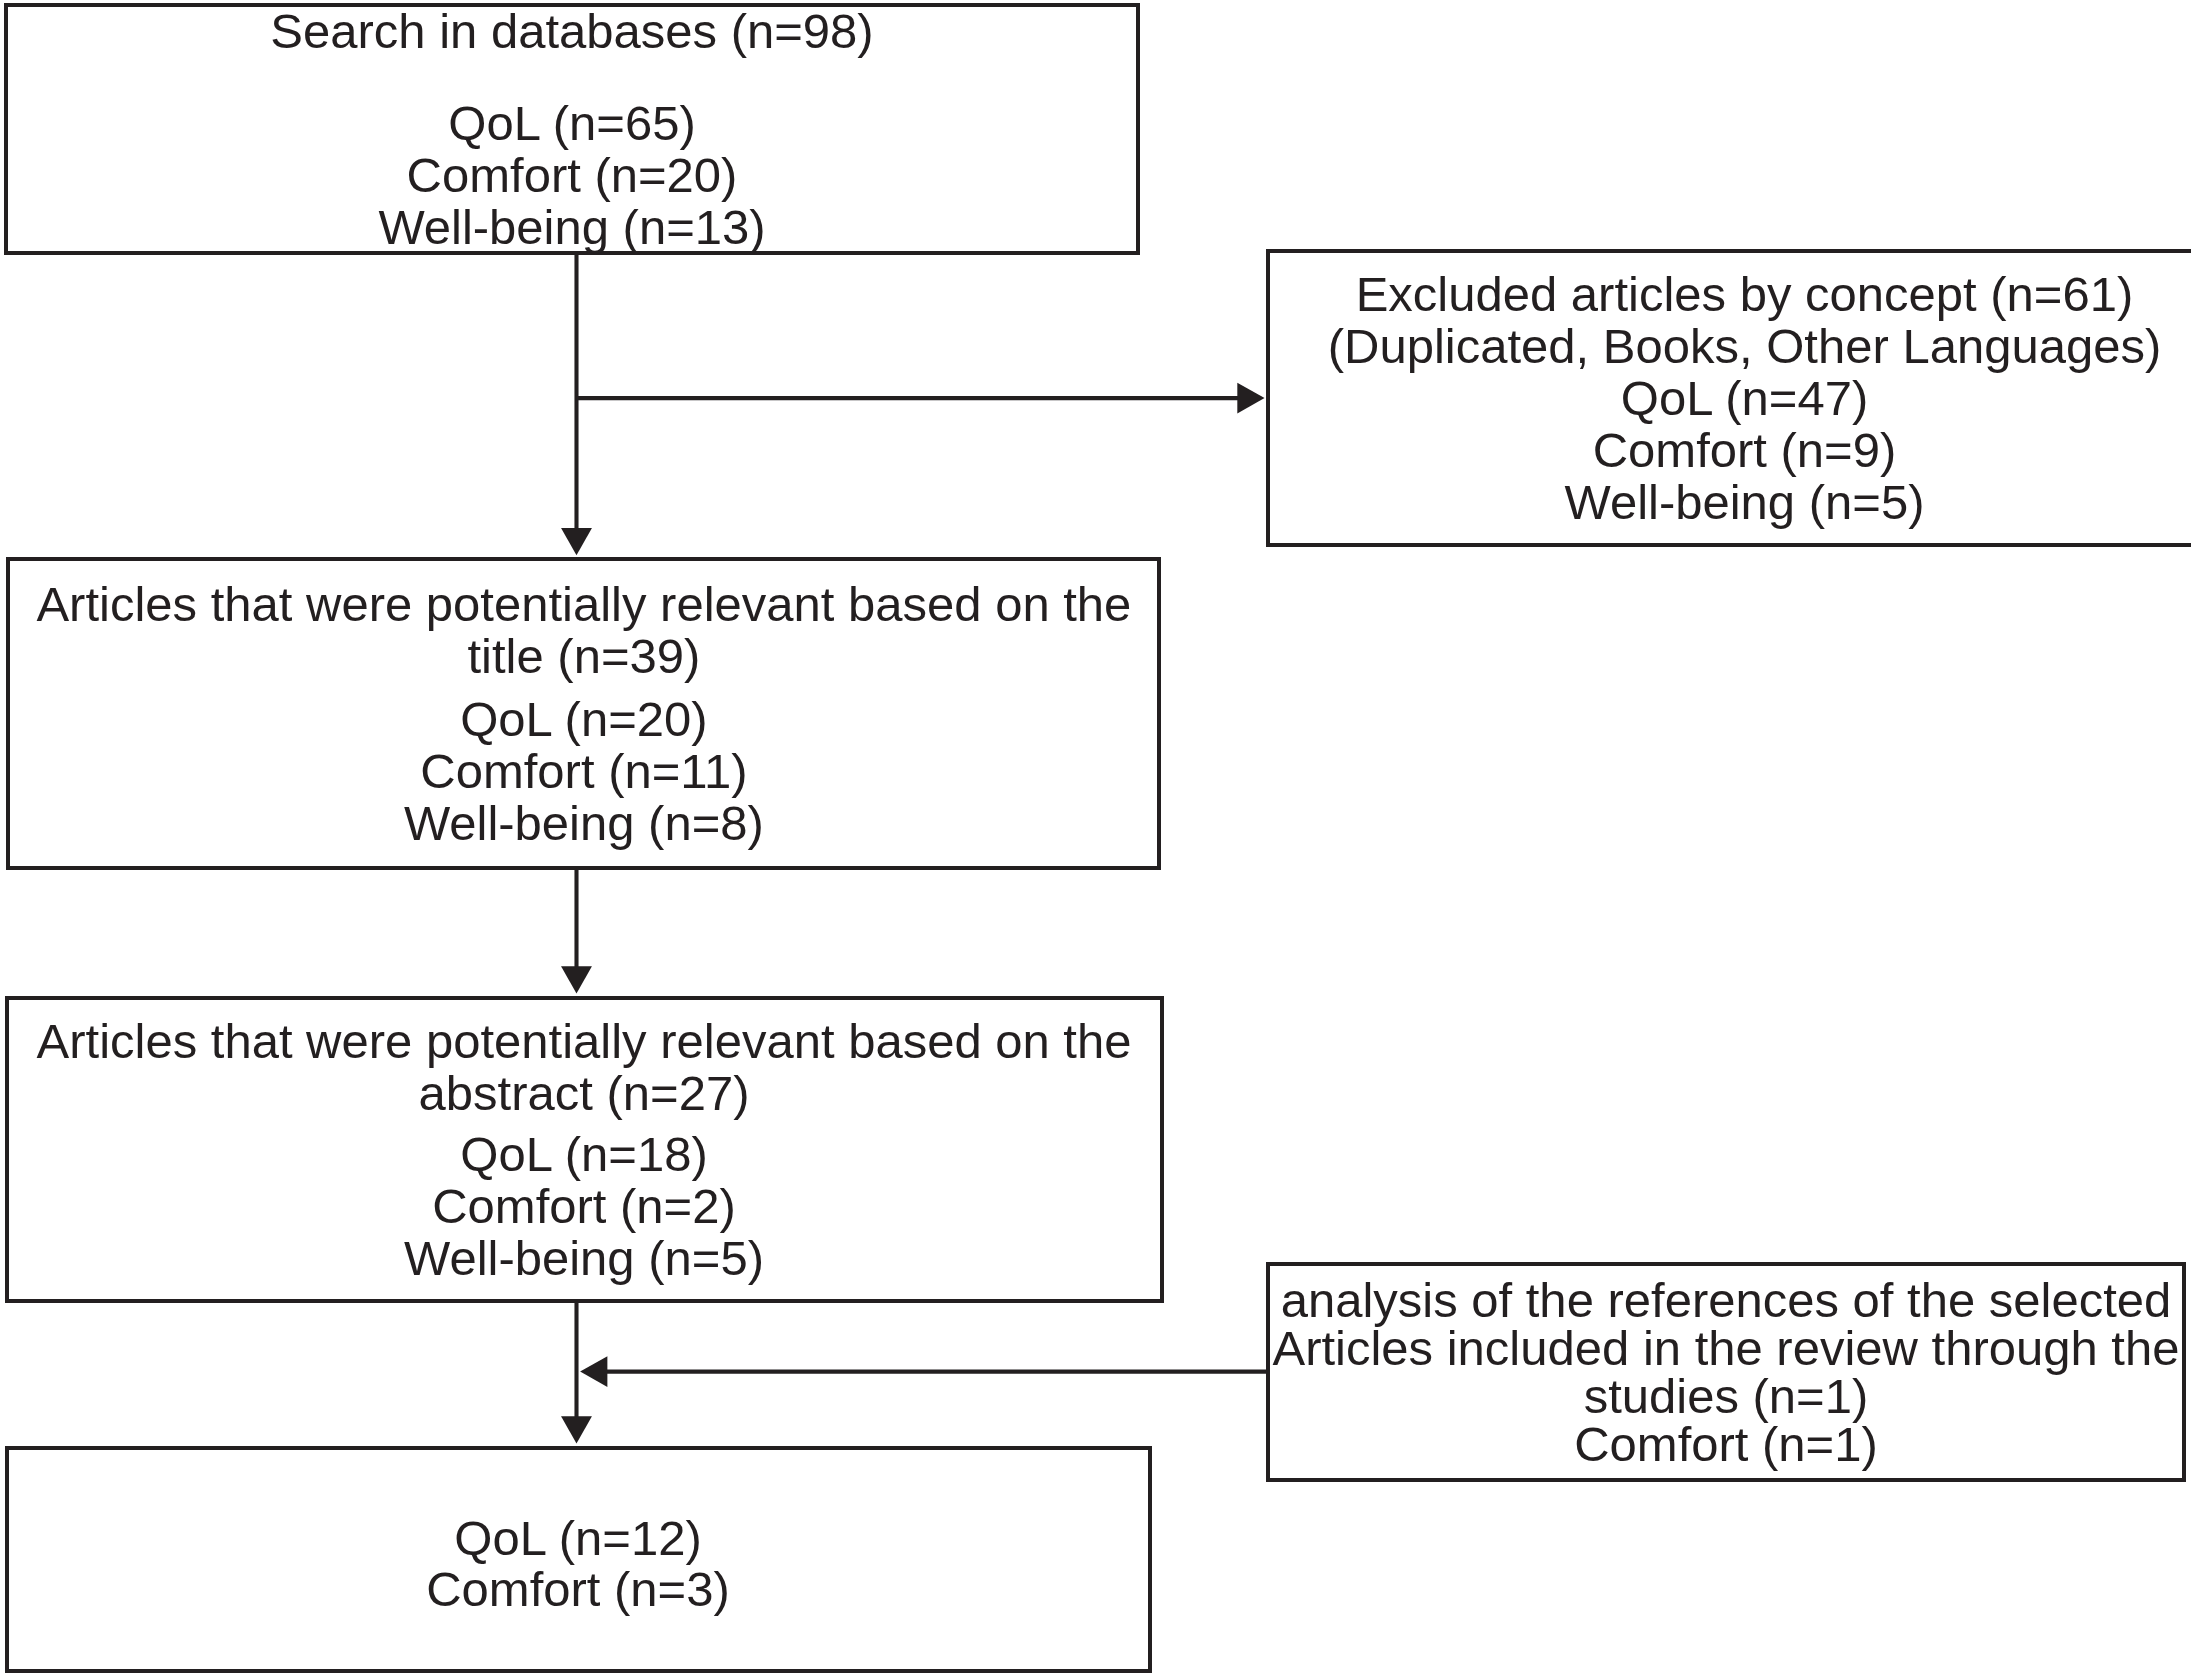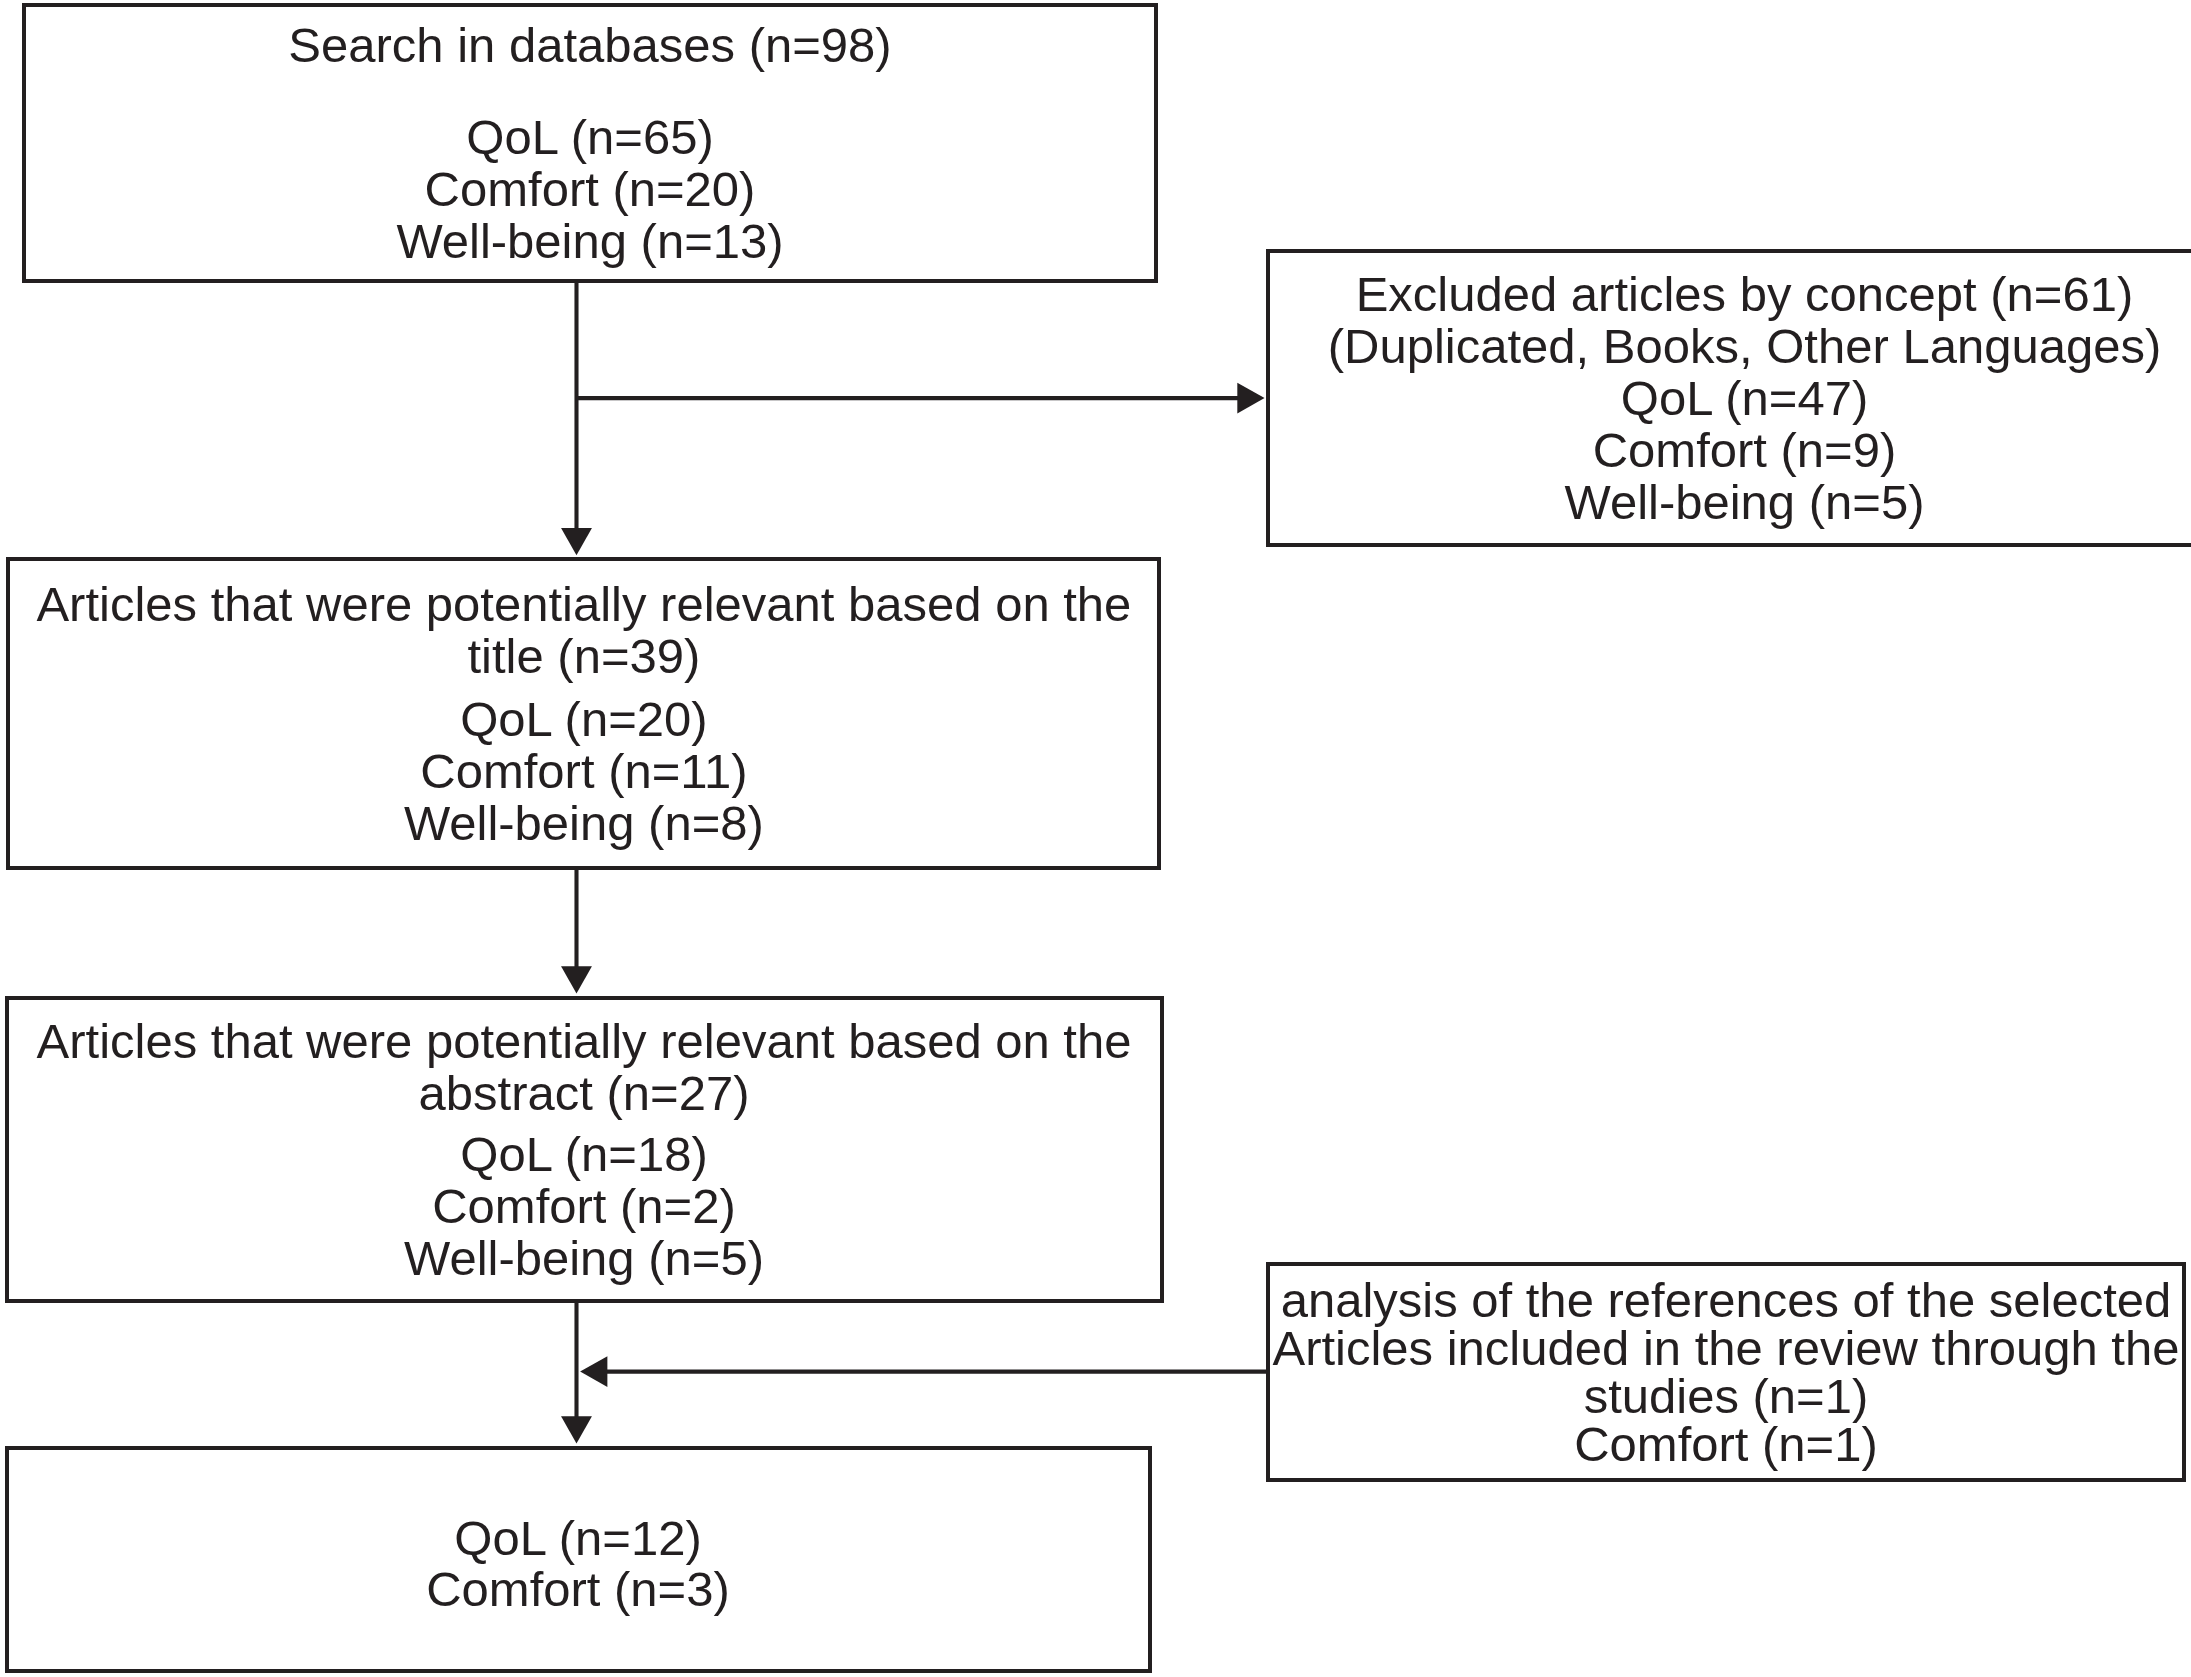--- a/index.html
+++ b/index.html
@@ -36,21 +36,21 @@
     text-align: center;
     font-size: 49px;
     line-height: 52px;
   }
   .box .line { white-space: nowrap; }
   .heading-block, .sub-block {
     display: flex;
     flex-direction: column;
     align-items: center;
   }
-  #box-search    { left: 22px;   top: 2.7px;    width: 1136px; height: 280px; gap: 40px; }
+  #box-search    { left: 4px;   top: 2.7px;    width: 1136px; height: 252px; gap: 40px; }
   #box-excluded  { left: 1266px; top: 249px;  width: 957px;  height: 298px; }
   #box-title     { left: 6.4px;    top: 557px;  width: 1155px; height: 313px; }
   #box-abstract  { left: 4.5px;    top: 996px; width: 1159px; height: 307px; }
   #box-references{ left: 1266px; top: 1262px; width: 920px; height: 220px; line-height: 48px; }
   #box-included  { left: 4.5px;    top: 1446px; width: 1147px; height: 227px; line-height: 51px; }
   #box-title .sub-block    { margin-top: 11px; }
   #box-abstract .sub-block { margin-top: 9px; }
   #box-included .sub-block { margin-top: 8px; justify-content: flex-end; }
 </style>
 </head>

